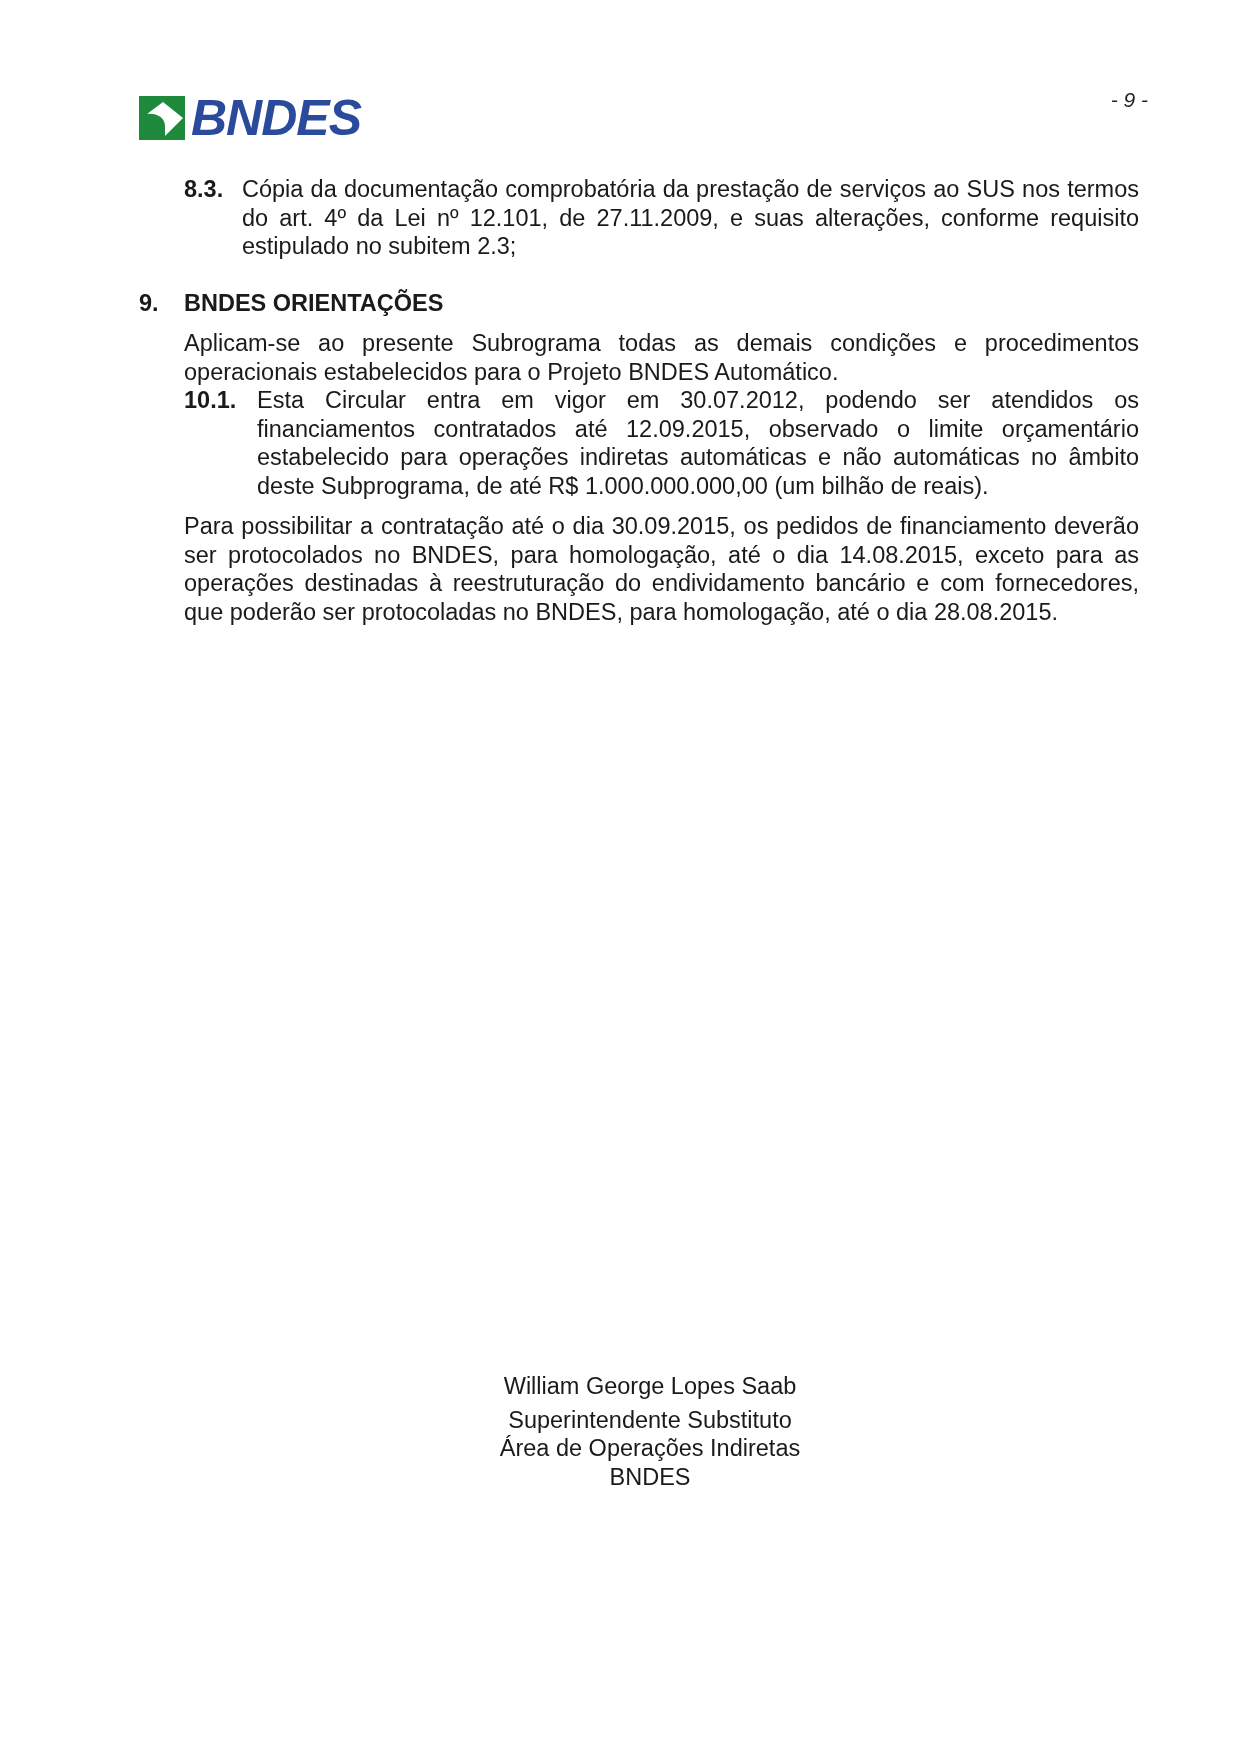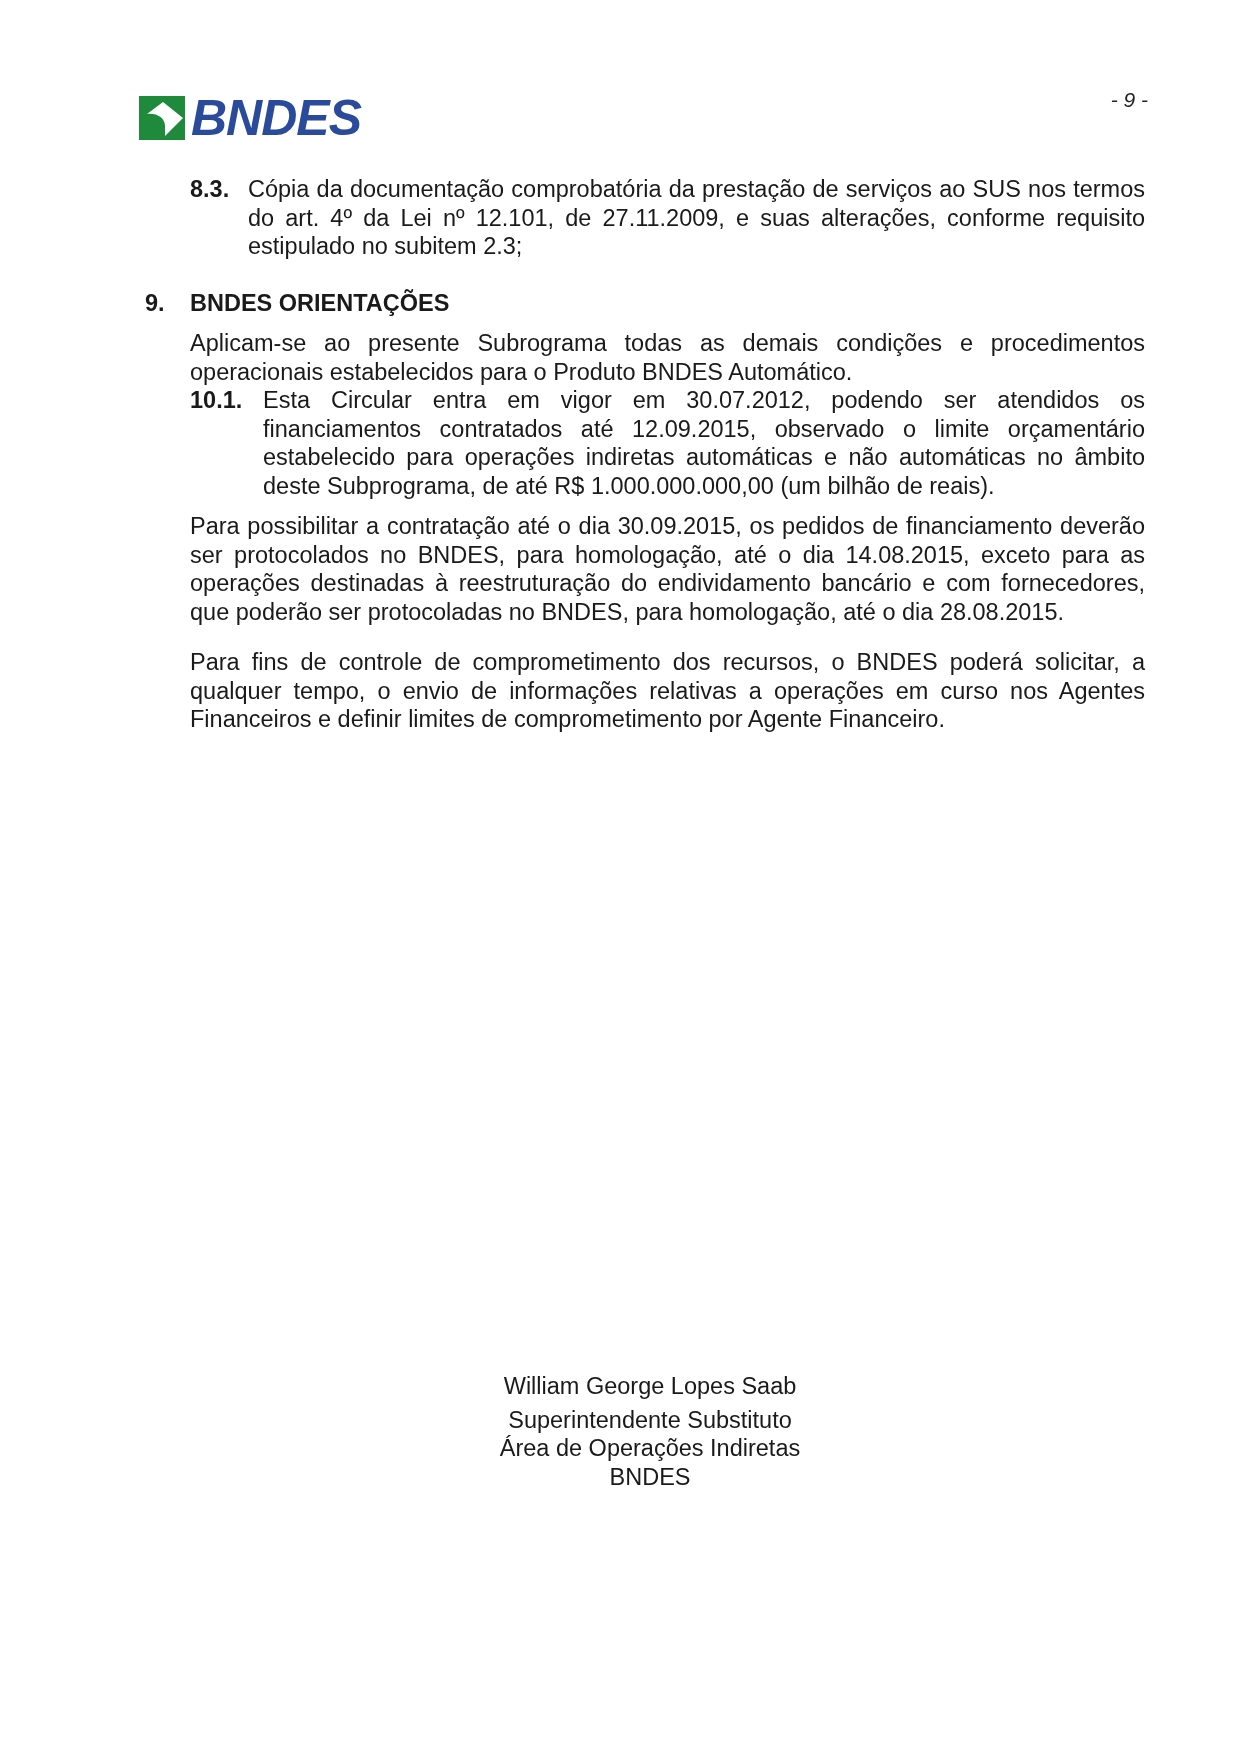--- a/index.html
+++ b/index.html
@@ -9,21 +9,21 @@
   }
   .logo { position: absolute; left: 139px; top: 93px; display: flex; align-items: center; }
   .logo-mark { width: 46px; height: 44px; display: block; }
   .logo-text {
     margin-left: 6px; font-family: "Liberation Sans", sans-serif; font-weight: bold;
     font-style: italic; font-size: 50px; color: #2a4a9b; letter-spacing: -1px; line-height: 1;
   }
   .page-number {
     position: absolute; right: 92px; top: 88px; font-size: 21px; font-style: italic; color: #222;
   }
-  .content { position: absolute; left: 145px; top: 175px; width: 1000px; font-size: 23.5px; line-height: 28.5px; }
+  .content { position: absolute; left: 139px; top: 175px; width: 1000px; font-size: 23.5px; line-height: 28.5px; }
   .item { display: flex; margin-left: 45px; margin-bottom: 12px; }
   .item .num { font-weight: bold; flex: 0 0 auto; width: 58px; }
   .item.wide .num { width: 73px; }
   .item .txt { flex: 1; text-align: justify; }
   .section-title { display: flex; font-weight: bold; margin-top: 28px; margin-bottom: 12px; }
   .section-title .snum { width: 45px; }
   .section-title.s10 .snum { width: auto; margin-right: 6px; }
   .para { margin-left: 45px; text-align: justify; }
   .para.gap { margin-top: 22px; }
   .signature { position: absolute; left: 0; width: 1300px; top: 1372px; text-align: center; font-size: 23.5px; line-height: 28.5px; }
@@ -46,32 +46,31 @@
 
   <div class="item">
     <span class="num">8.3.</span>
     <span class="txt">Cópia da documentação comprobatória da prestação de serviços ao SUS nos termos do art. 4º da Lei nº 12.101, de 27.11.2009, e suas alterações, conforme requisito estipulado no subitem 2.3;</span>
   </div>
 
   <div class="section-title">
     <span class="snum">9.</span>
     <span>BNDES ORIENTAÇÕES</span>
   </div>
-  <div class="para">Aplicam-se ao presente Subrograma todas as demais condições e procedimentos operacionais estabelecidos para o Produto BNDES Automático.</div>
+  <div class="para">Aplicam-se ao presente Subrograma todas as demais condições e procedimentos operacionais estabelecidos para o Projeto BNDES Automático.</div>
 
 
   <div class="item wide">
     <span class="num">10.1.</span>
     <span class="txt">Esta Circular entra em vigor em 30.07.2012, podendo ser atendidos os financiamentos contratados até 12.09.2015, observado o limite orçamentário estabelecido para operações indiretas automáticas e não automáticas no âmbito deste Subprograma, de até R$ 1.000.000.000,00 (um bilhão de reais).</span>
   </div>
   <div class="item wide">
     <span class="txt">Para possibilitar a contratação até o dia 30.09.2015, os pedidos de financiamento deverão ser protocolados no BNDES, para homologação, até o dia 14.08.2015, exceto para as operações destinadas à reestruturação do endividamento bancário e com fornecedores, que poderão ser protocoladas no BNDES, para homologação, até o dia 28.08.2015.</span>
   </div>
 
-  <div class="para gap">Para fins de controle de comprometimento dos recursos, o BNDES poderá solicitar, a qualquer tempo, o envio de informações relativas a operações em curso nos Agentes Financeiros e definir limites de comprometimento por Agente Financeiro.</div>
 </div>
 
 <div class="signature">
   <div class="name">William George Lopes Saab</div>
   <div>Superintendente Substituto</div>
   <div>Área de Operações Indiretas</div>
   <div>BNDES</div>
 </div>
 
 </body></html>

